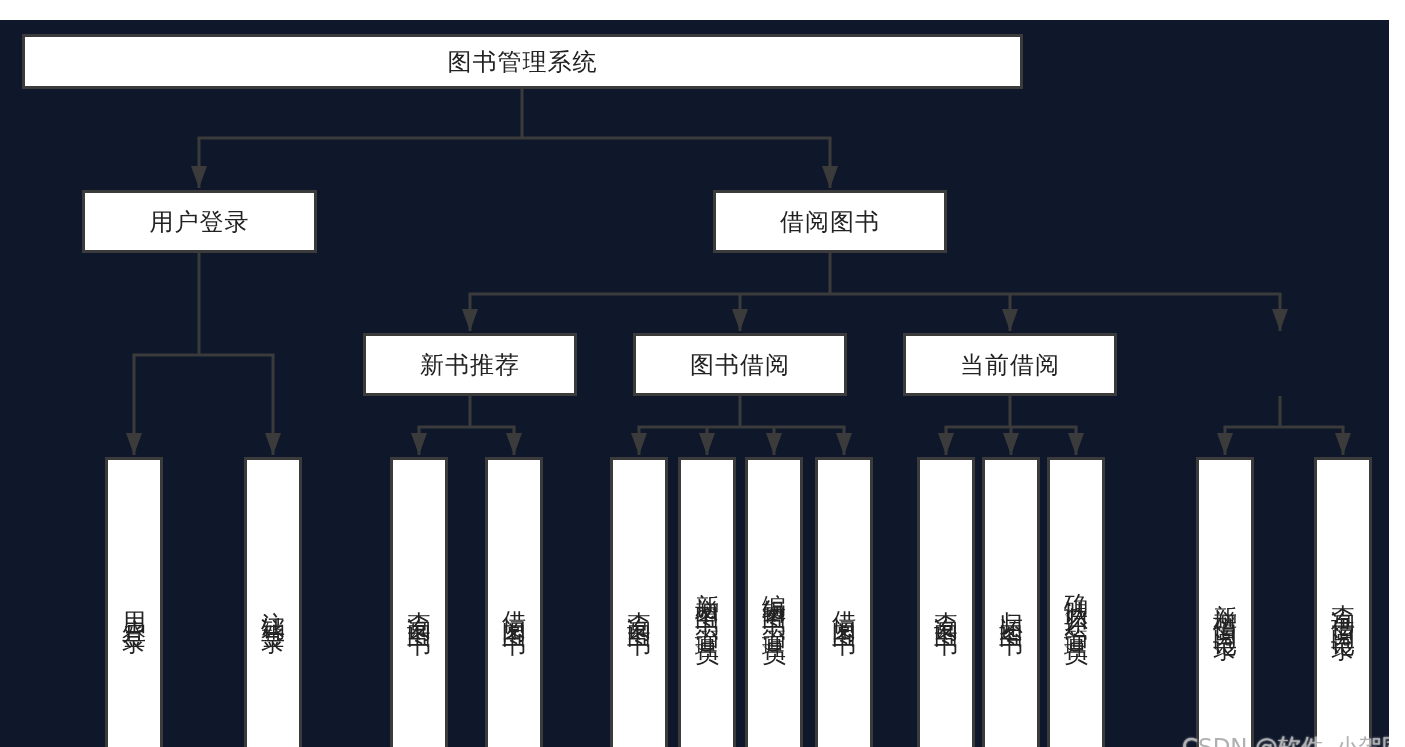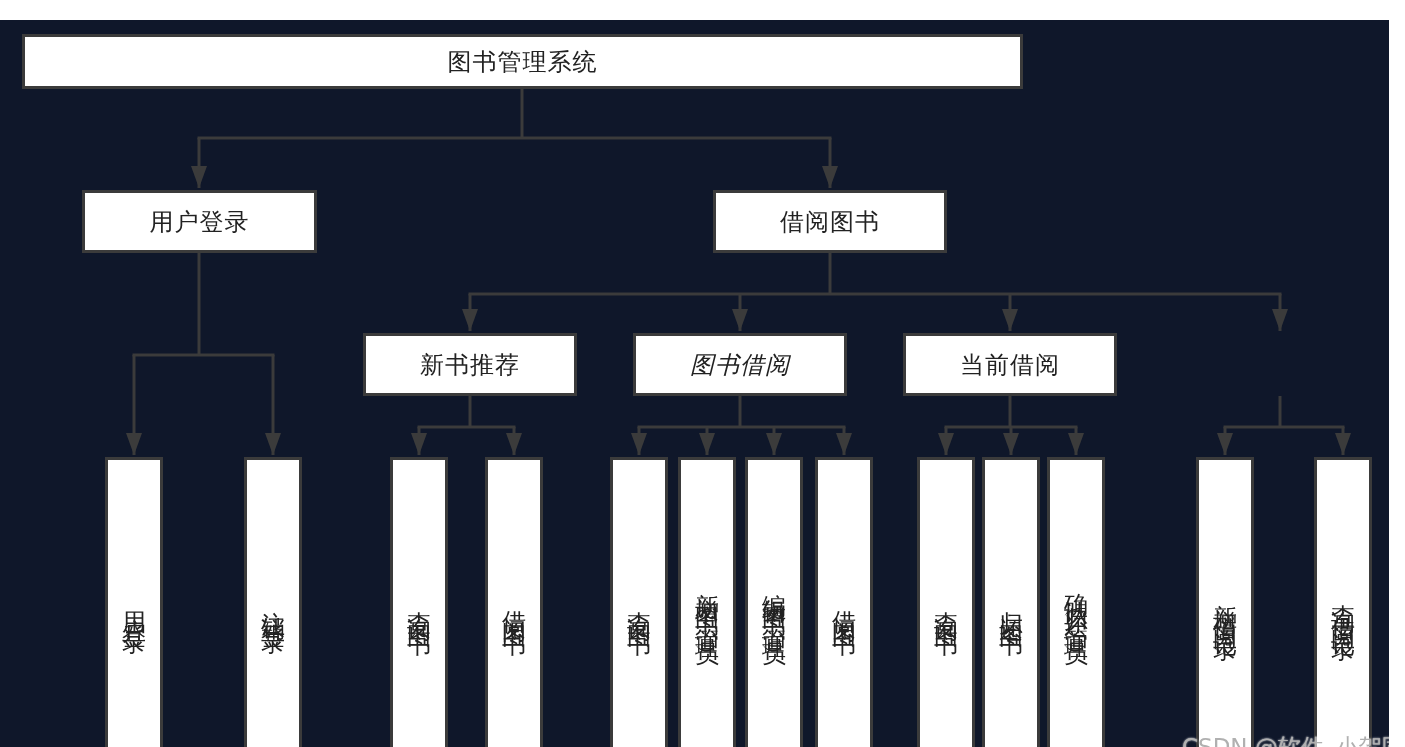--- a/index.html
+++ b/index.html
@@ -109,21 +109,21 @@
     <path class="ln" d="M1225,407 L1225,435" marker-end="url(#arrow)"></path>
     <path class="ln" d="M1343,407 L1343,435" marker-end="url(#arrow)"></path>
   </svg>
 
   <div class="box h" style="left:22px; top:14px; width:1001px; height:55px;">图书管理系统</div>
 
   <div class="box h" style="left:82px; top:170px; width:235px; height:63px;">用户登录</div>
   <div class="box h" style="left:713px; top:170px; width:234px; height:63px;">借阅图书</div>
 
   <div class="box h" style="left:363px; top:313px; width:214px; height:63px;">新书推荐</div>
-  <div class="box h" style="left:633px; top:313px; width:214px; height:63px;font-style:italic;">图书借阅</div>
+  <div class="box h" style="left:633px; top:313px; width:214px; height:63px;">图书借阅</div>
   <div class="box h" style="left:903px; top:313px; width:214px; height:63px;text-align:right;">当前借阅</div>
 
   <div class="box v" style="left:105px; top:437px; width:58px; height:297px;">
     <span class="vtext">用户登录</span>
   </div>
   <div class="box v" style="left:244px; top:437px; width:58px; height:297px;">
     <span class="vtext">注销登录</span>
   </div>
 
   <div class="box v" style="left:390px; top:437px; width:58px; height:297px;">

